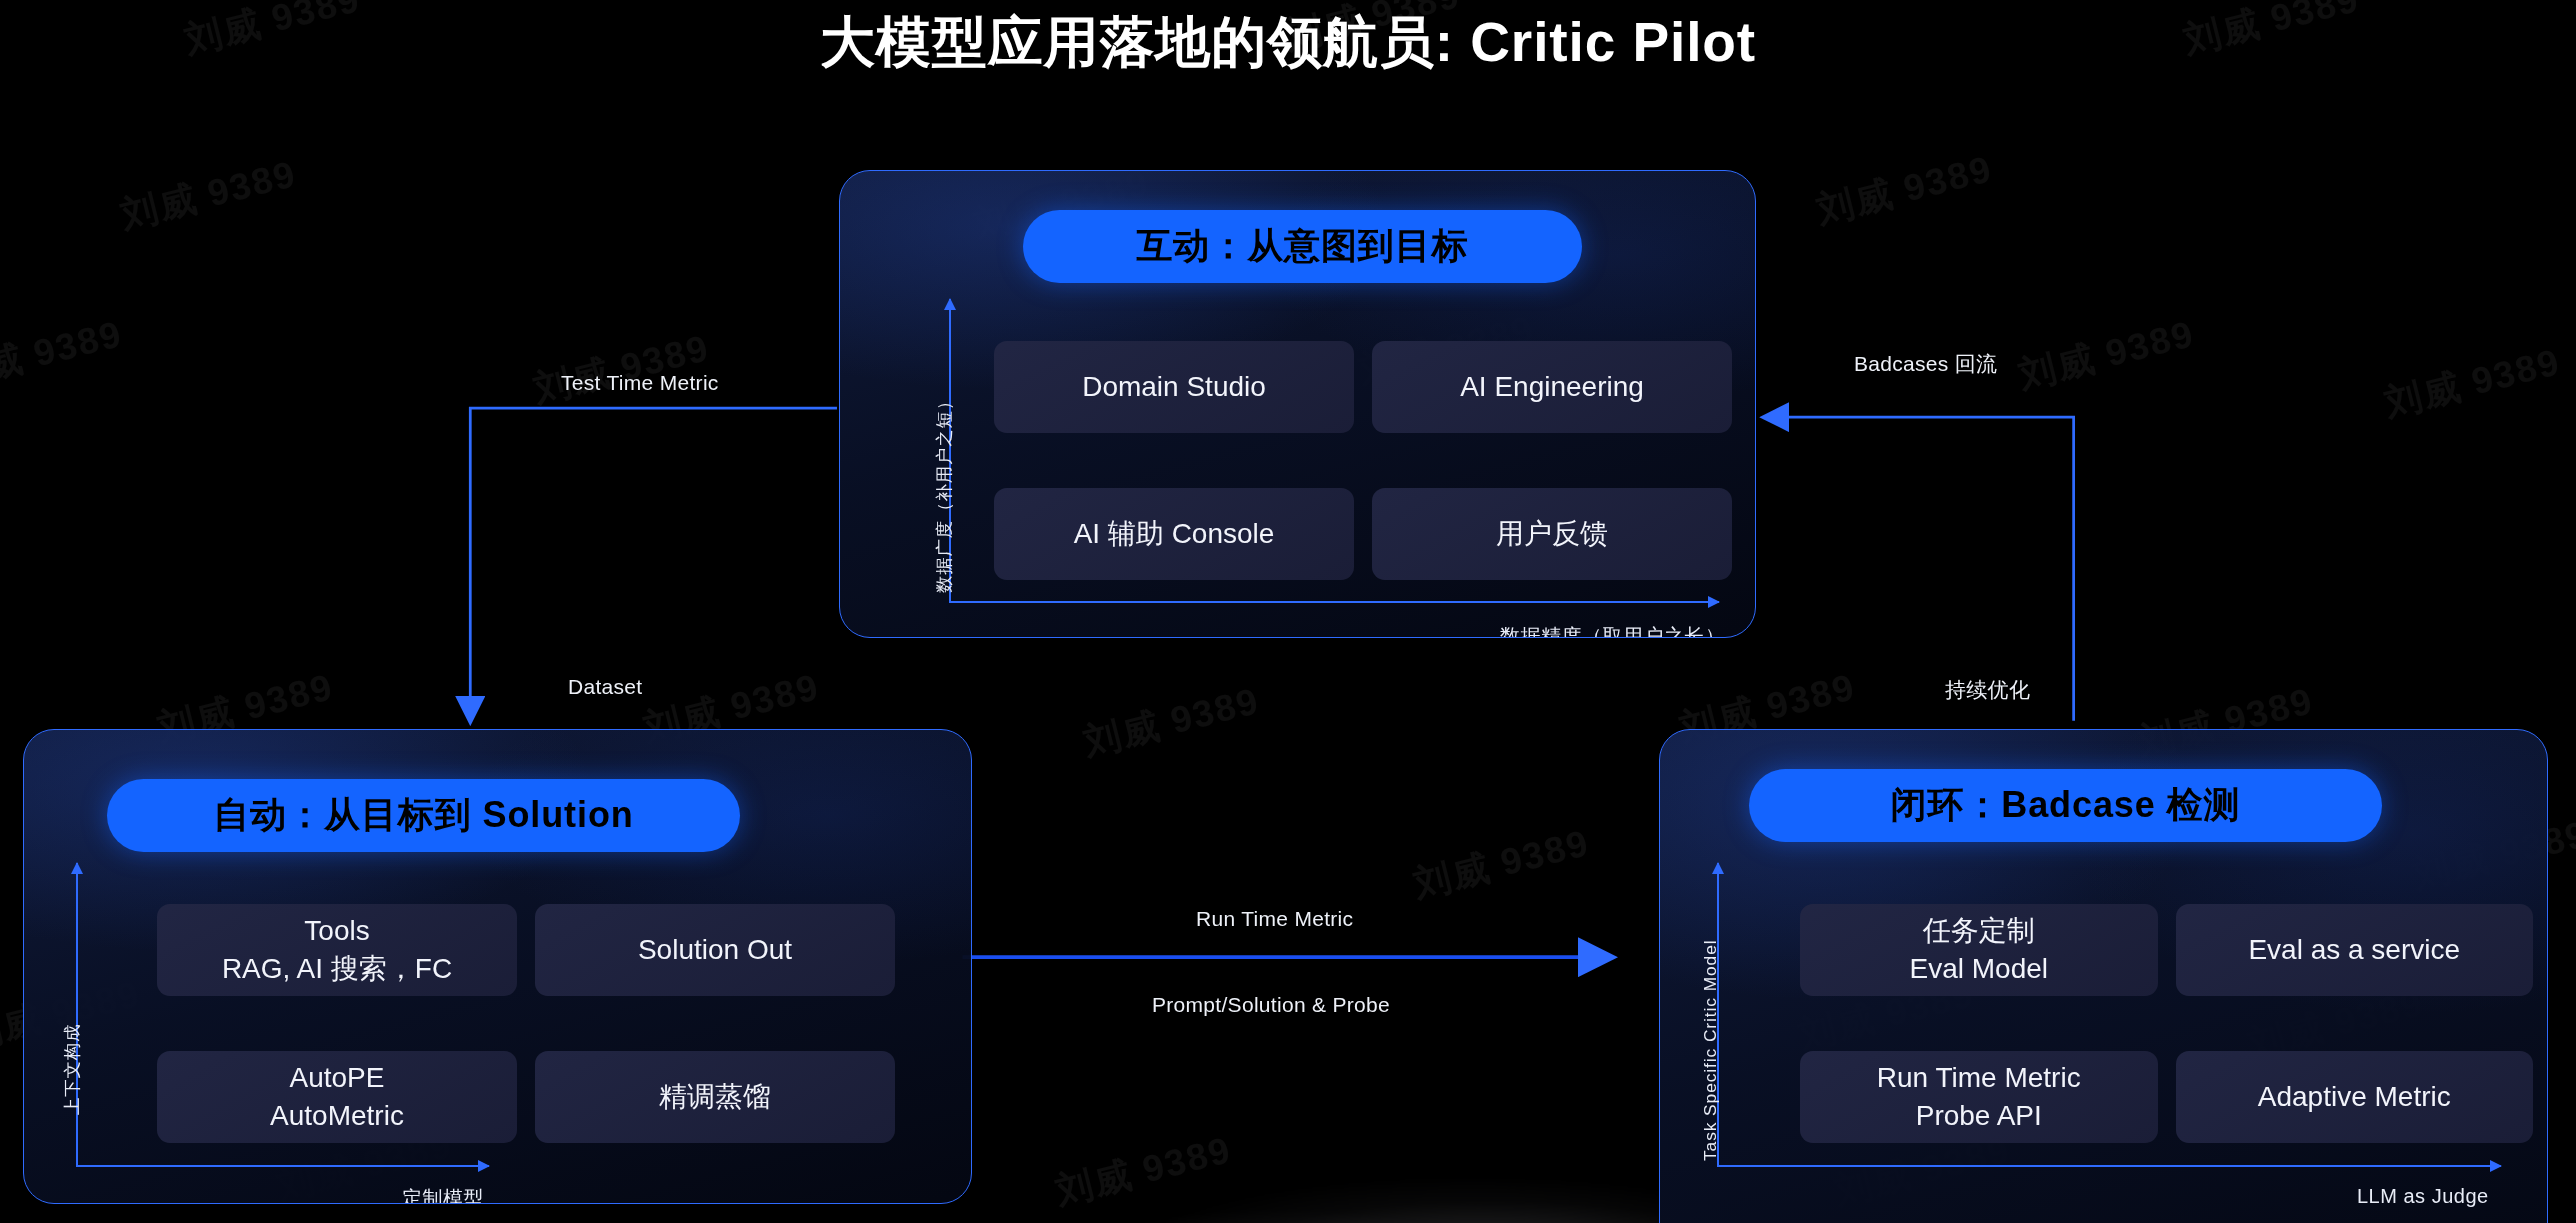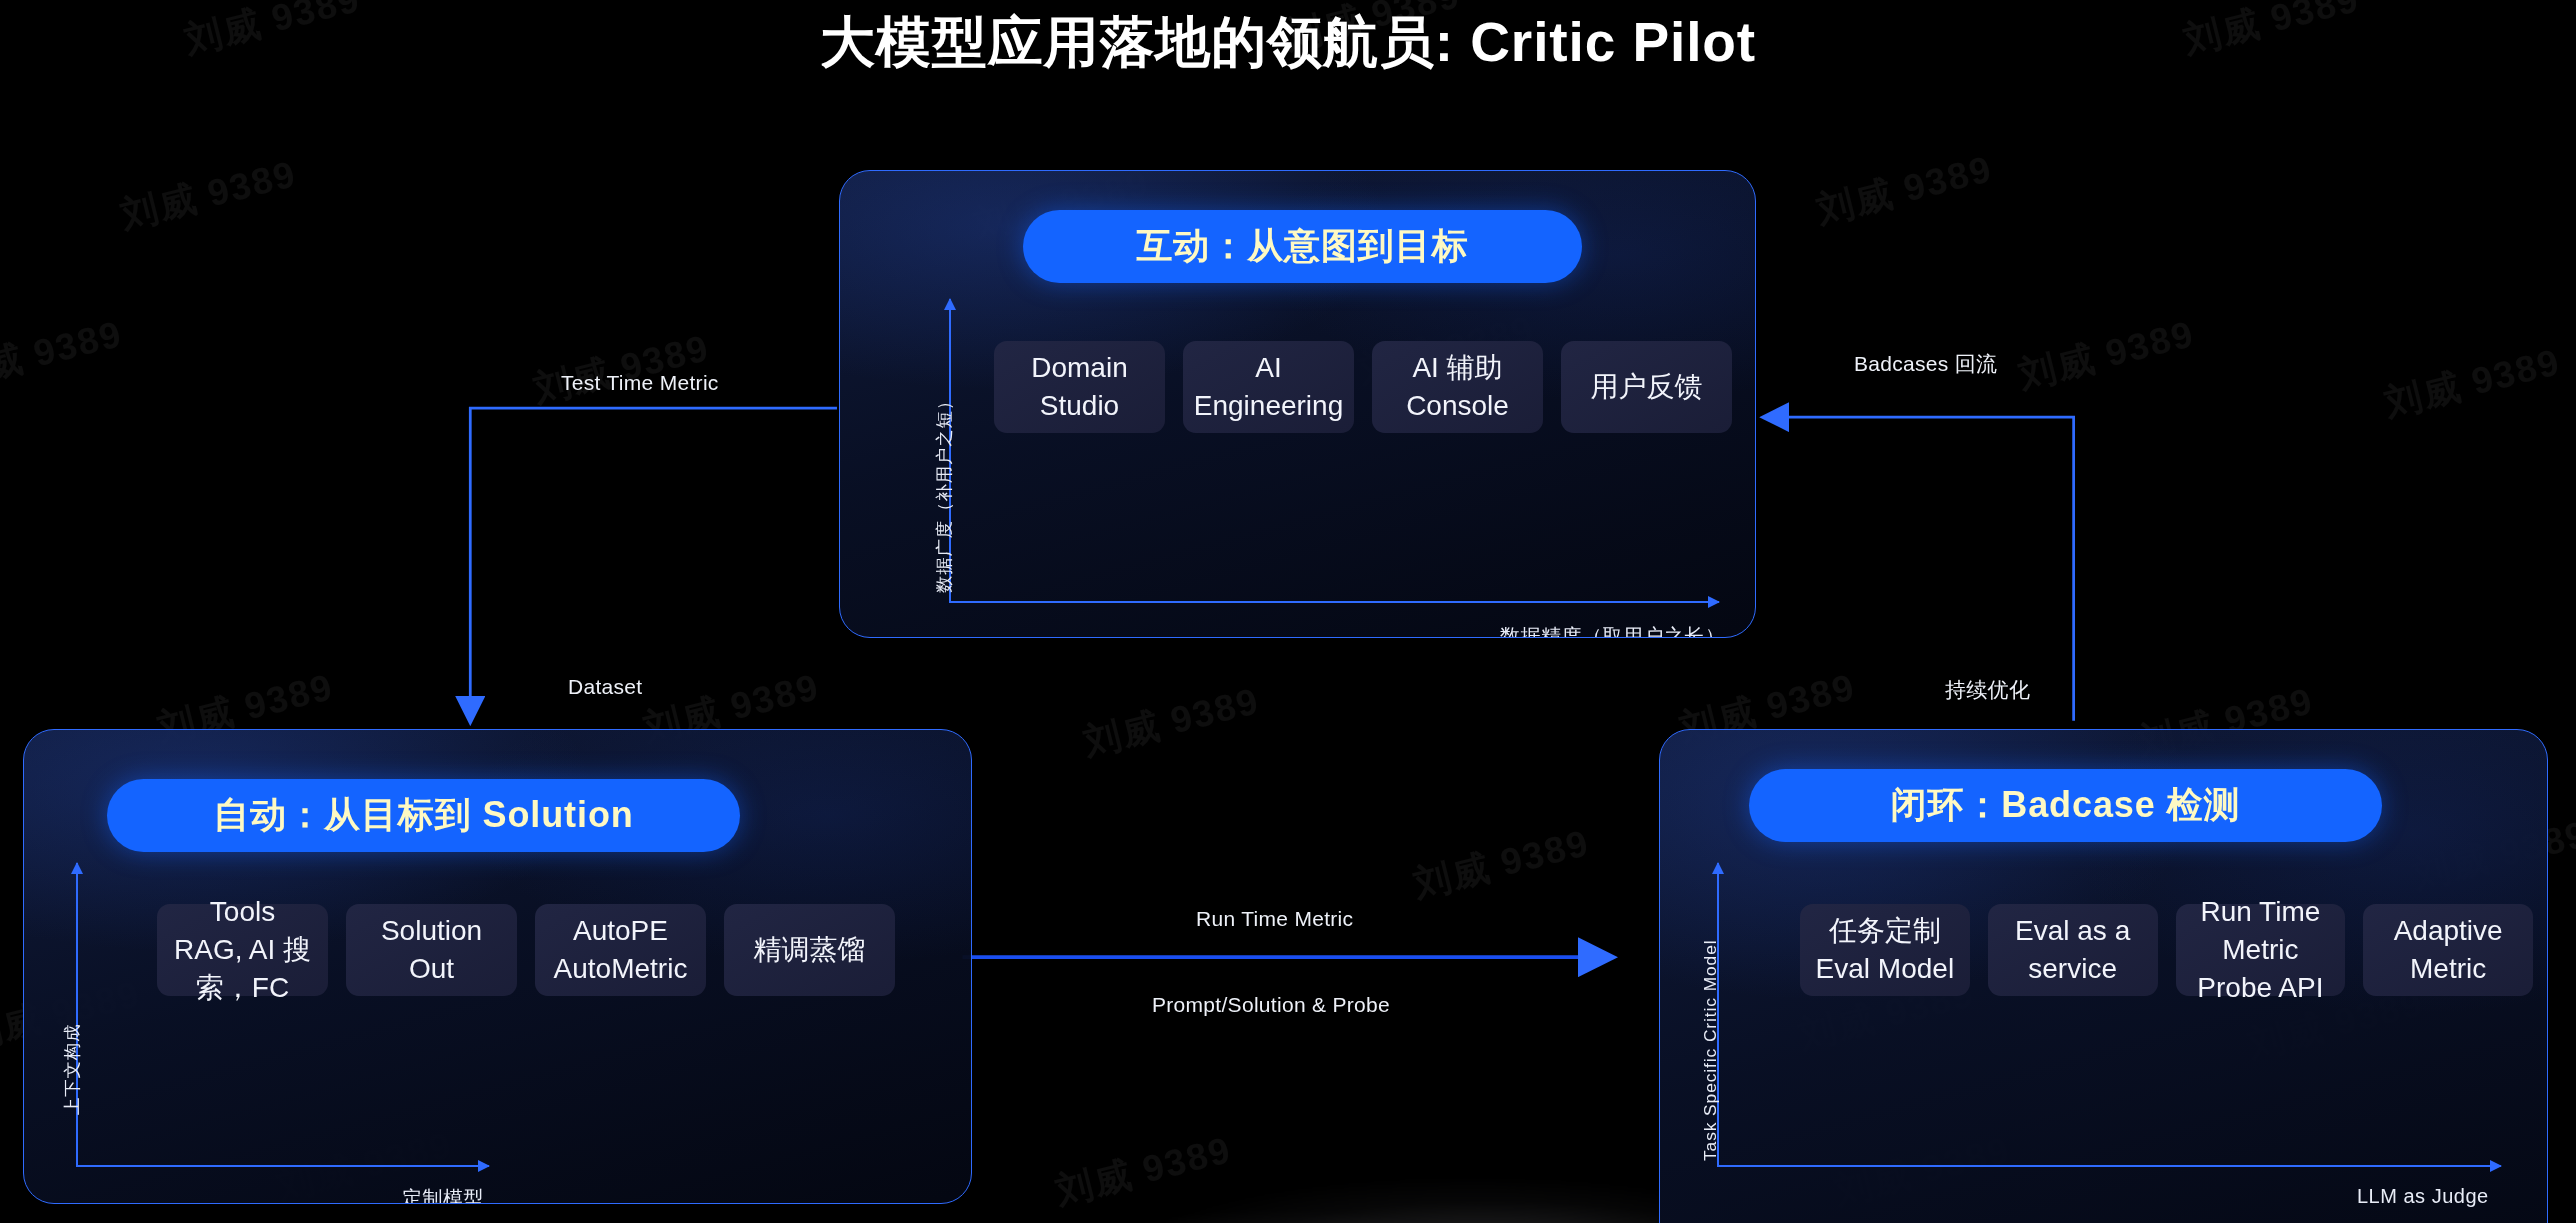--- a/index.html
+++ b/index.html
@@ -79,39 +79,39 @@
 
   #panel-top    { left: 839px; top: 170px;  width: 917px; height: 468px; }
   #panel-left   { left: 23px;  top: 729px;  width: 949px; height: 475px; }
   #panel-right  { left: 1659px;top: 729px;  width: 889px;  height: 577px; }
 
   
   .panel-head {
     position: absolute;
     background: #1464ff;
     border-radius: 44px;
-    color: #fef9c3;
+    color: #000000;
     font-size: 36px;
     font-weight: 700;
     display: flex;
     align-items: center;
     justify-content: center;
     letter-spacing: 0.9px;
     box-shadow: 0 0 26px rgba(20,100,255,0.45);
     white-space: nowrap;
   }
   #panel-top   .panel-head { left: 183px; top: 39px; width: 559px; height: 73px; }
   #panel-left  .panel-head { left: 83px;  top: 49px; width: 633px; height: 73px; }
   #panel-right .panel-head { left: 89px;  top: 39px; width: 633px; height: 73px; }
 
   
   .card-grid {
     position: absolute;
     display: grid;
-    grid-template-columns: 1fr 1fr 1fr 1fr;
+    grid-template-columns: 1fr 1fr;
     gap: 18px;
   }
   #panel-top   .card-grid { left: 154px; top: 170px; width: 738px; height: 275px; }
   #panel-left  .card-grid { left: 133px; top: 174px; width: 738px; height: 275px; }
   #panel-right .card-grid { left: 140px; top: 174px; width: 733px; height: 275px; }
 
   .card {
     background: linear-gradient(150deg, rgba(34,38,68,0.96) 0%, rgba(27,30,56,0.96) 100%);
     border-radius: 13px;
     display: flex;

